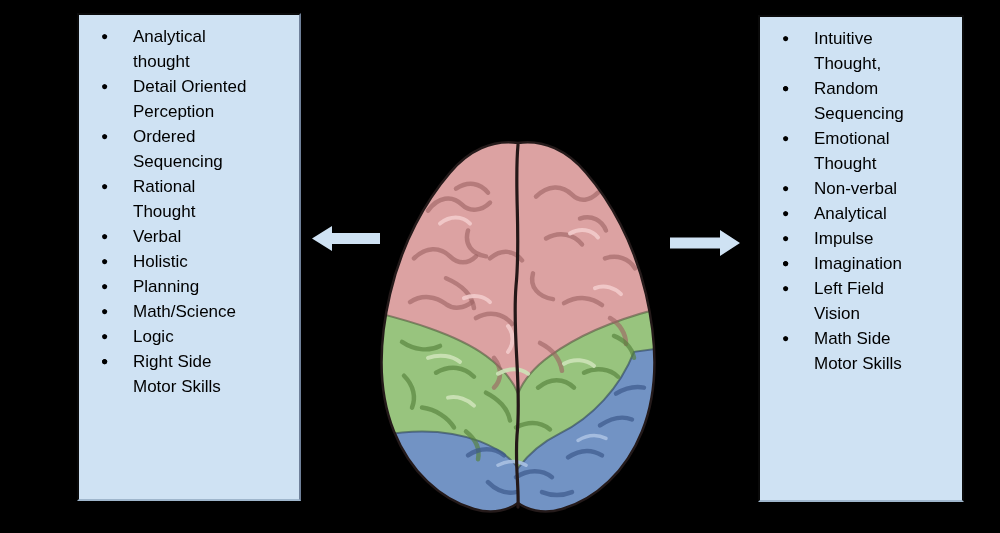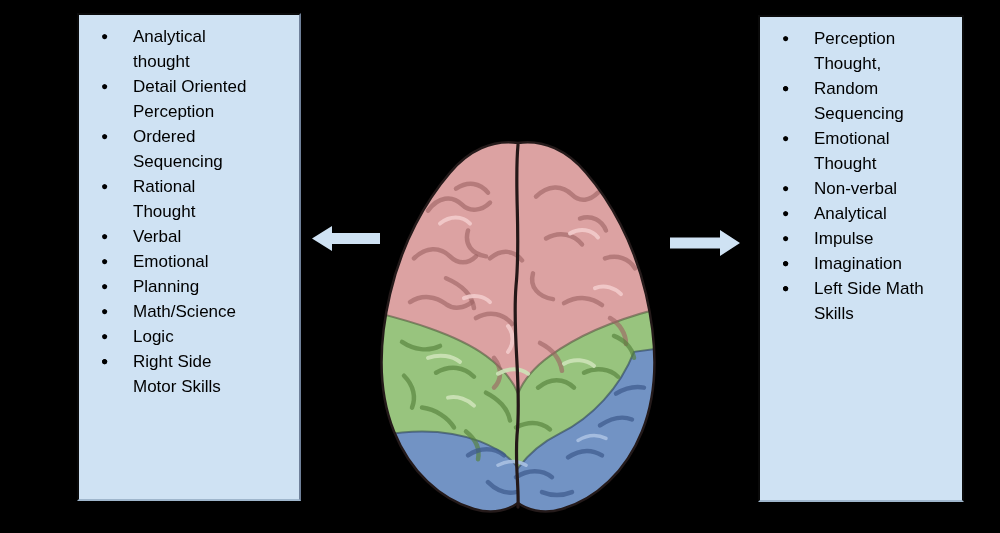--- a/index.html
+++ b/index.html
@@ -83,21 +83,21 @@
         <li class="trait">
           <span class="bullet">●</span>
           <span class="trait-text">Rational Thought</span>
         </li>
         <li class="trait">
           <span class="bullet">●</span>
           <span class="trait-text">Verbal</span>
         </li>
         <li class="trait">
           <span class="bullet">●</span>
-          <span class="trait-text">Emotional</span>
+          <span class="trait-text">Holistic</span>
         </li>
         <li class="trait">
           <span class="bullet">●</span>
           <span class="trait-text">Planning</span>
         </li>
         <li class="trait">
           <span class="bullet">●</span>
           <span class="trait-text">Math/Science</span>
         </li>
         <li class="trait">
@@ -112,21 +112,21 @@
           <span class="trait-text">Right Side Motor Skills</span>
         </li>
       </ul>
   </div>
 
   <div class="trait-box right" style="background-color: rgb(207, 226, 243);">
     <ul class="trait-list">
 
     <li class="trait">
           <span class="bullet">●</span>
-          <span class="trait-text">Perception Thought,</span>
+          <span class="trait-text">Intuitive Thought,</span>
         </li>
         <li class="trait">
           <span class="bullet">●</span>
         </li>
         <li class="trait">
           <span class="bullet">●</span>
           <span class="trait-text">Random Sequencing</span>
         </li>
         <li class="trait">
           <span class="bullet">●</span>
@@ -146,24 +146,25 @@
         </li>
         <li class="trait">
           <span class="bullet">●</span>
         </li>
         <li class="trait">
           <span class="bullet">●</span>
           <span class="trait-text">Imagination</span>
         </li>
         <li class="trait">
           <span class="bullet">●</span>
-        </li>
-        <li class="trait">
-          <span class="bullet">●</span>
-          <span class="trait-text">Left Side Math Skills</span>
+          <span class="trait-text">Left Field Vision</span>
+        </li>
+        <li class="trait">
+          <span class="bullet">●</span>
+          <span class="trait-text">Math Side Motor Skills</span>
         </li>
       </ul>
   </div>
 
   <span class="arrow left" style="color: rgb(207, 226, 243);">
     <svg width="68" height="25" viewBox="0 0 68 25">
       <polygon points="0,12.5 20,0 20,7 68,7 68,18 20,18 20,25" fill="currentColor"></polygon>
     </svg>
   </span>
 

